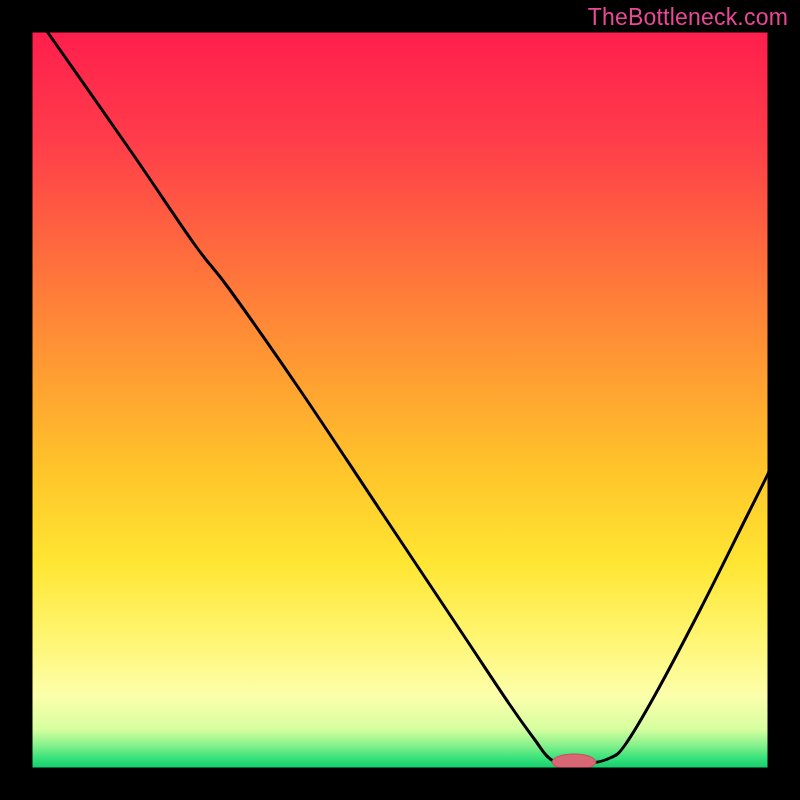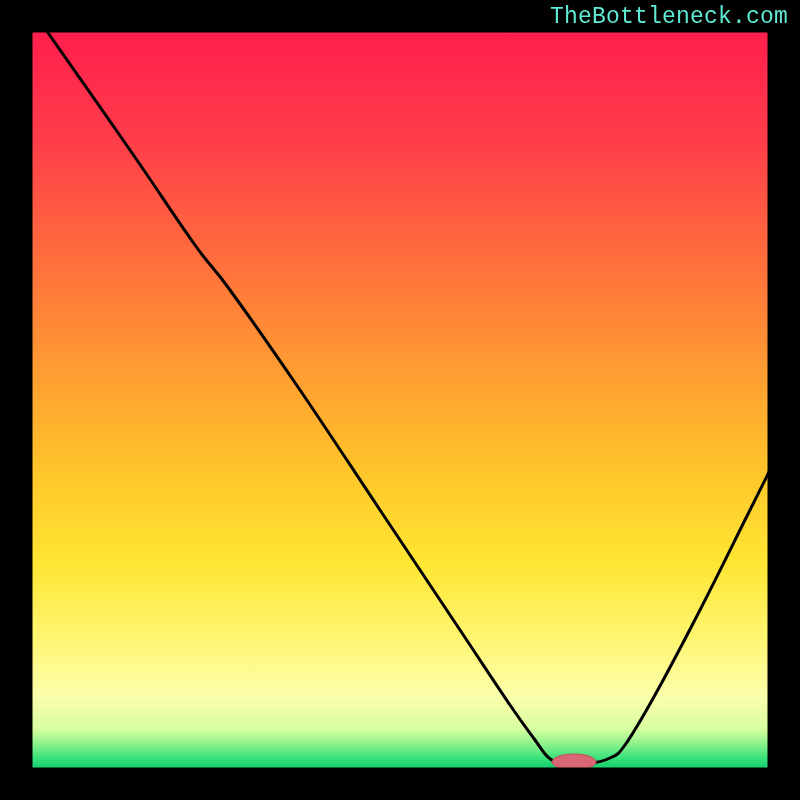--- a/index.html
+++ b/index.html
@@ -12,23 +12,23 @@
   }
   .wrap {
     position: relative;
     width: 800px;
     height: 800px;
   }
   .watermark {
     position: absolute;
     top: 4px;
     right: 12px;
-    font-family: Liberation Mono, monospace;
+    font-family: Liberation Sans, sans-serif;
     font-size: 23px;
-    color: #5eead4;
+    color: #ec4899;
     letter-spacing: 0.2px;
   }
   svg {
     position: absolute;
     left: 0;
     top: 0;
     width: 800px;
     height: 800px;
     display: block;
   }

